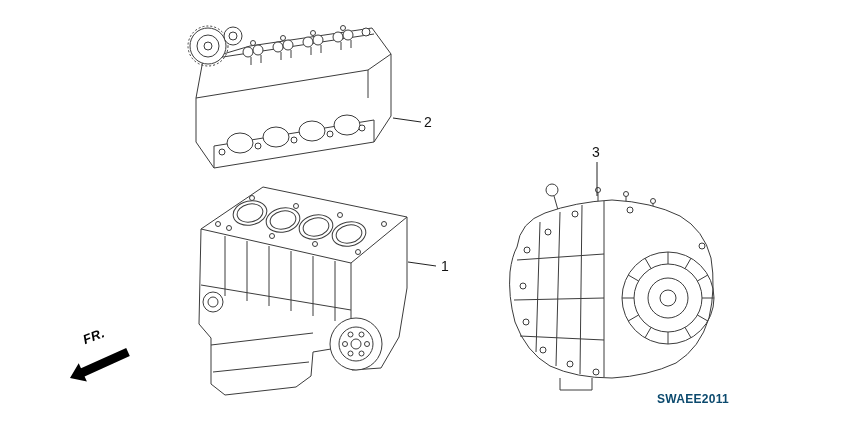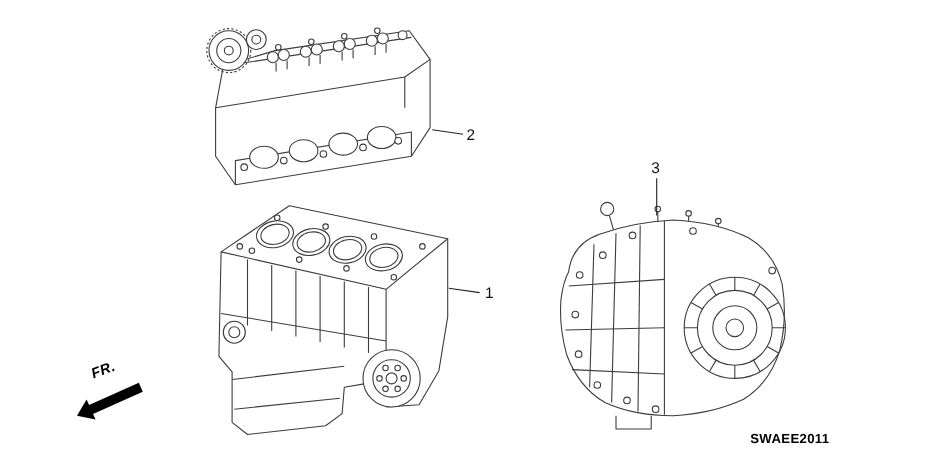--- a/index.html
+++ b/index.html
@@ -35,25 +35,25 @@
     font-size: 13px;
     font-weight: bold;
     font-style: italic;
     color: #000000;
     transform: rotate(-21deg);
     transform-origin: left bottom;
     letter-spacing: 0.5px;
   }
   .diagram-code {
     position: absolute;
-    left: 682px;
+    left: 657px;
     top: 392px;
     font-size: 12px;
     font-weight: bold;
-    color: #000000;
+    color: #0c4a6e;
     letter-spacing: 0.3px;
   }
 </style>
 </head>
 <body>
 
 <div class="stage">
 
   <svg width="850" height="425" viewBox="0 0 850 425">
 

